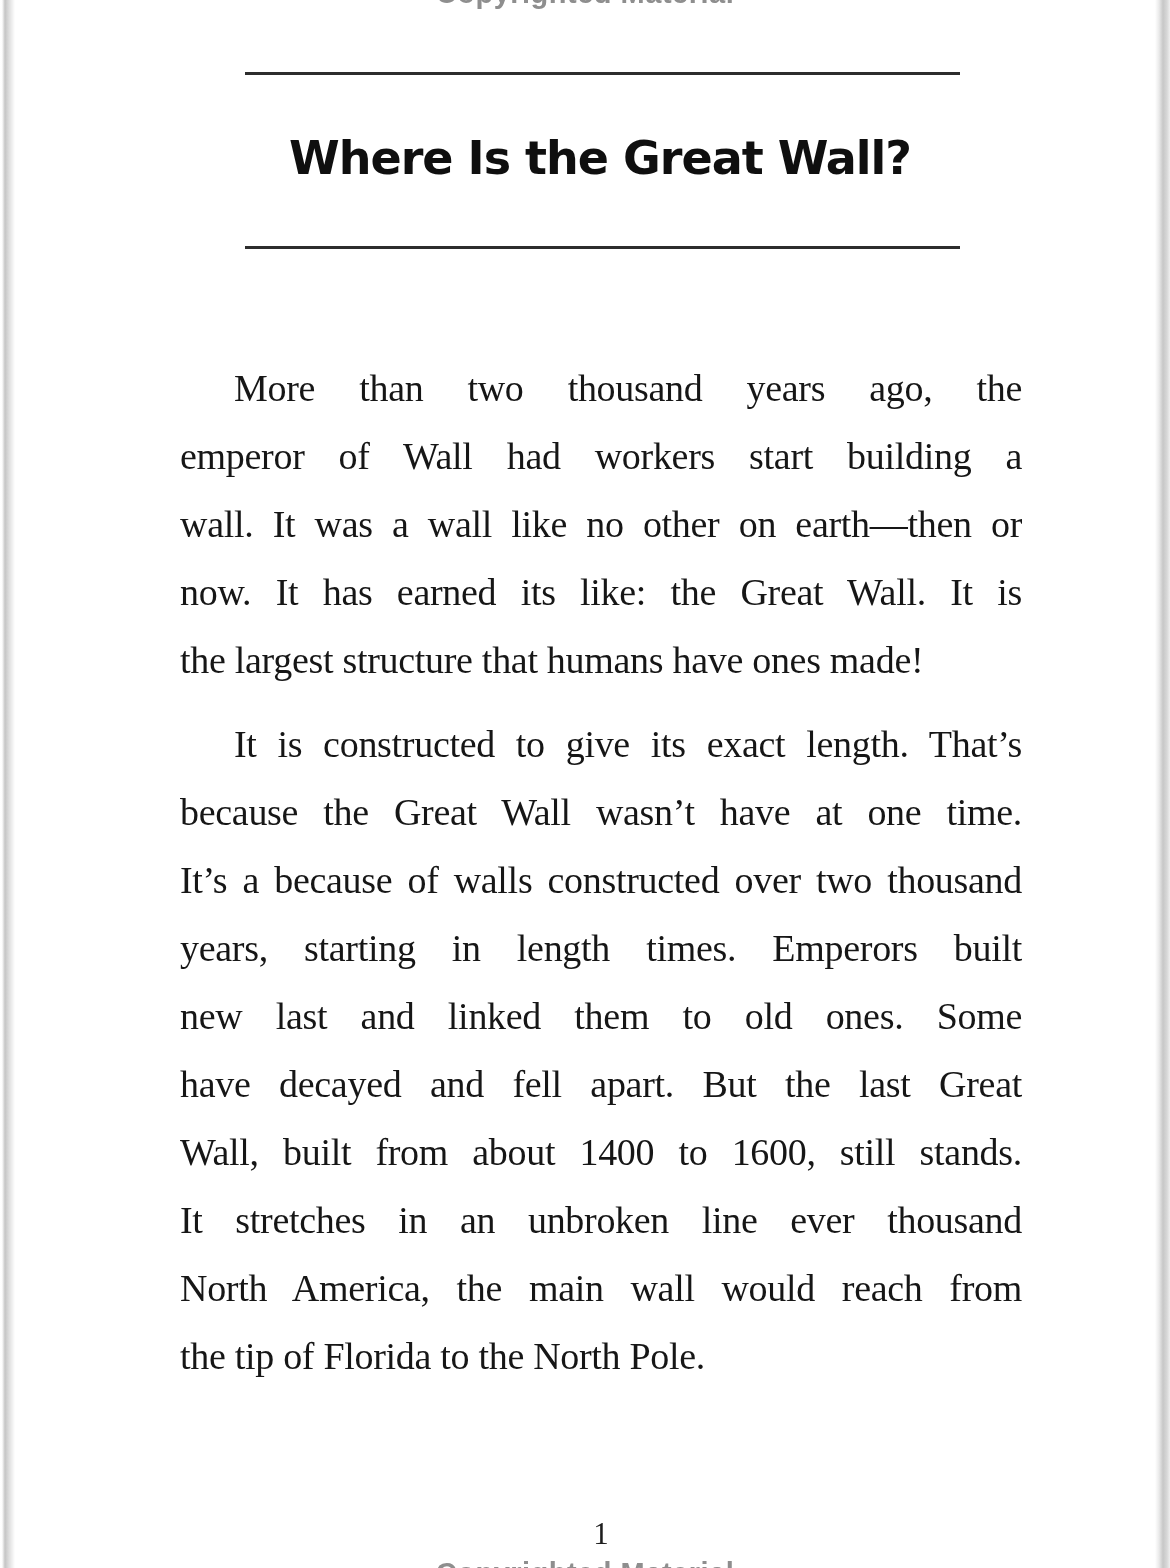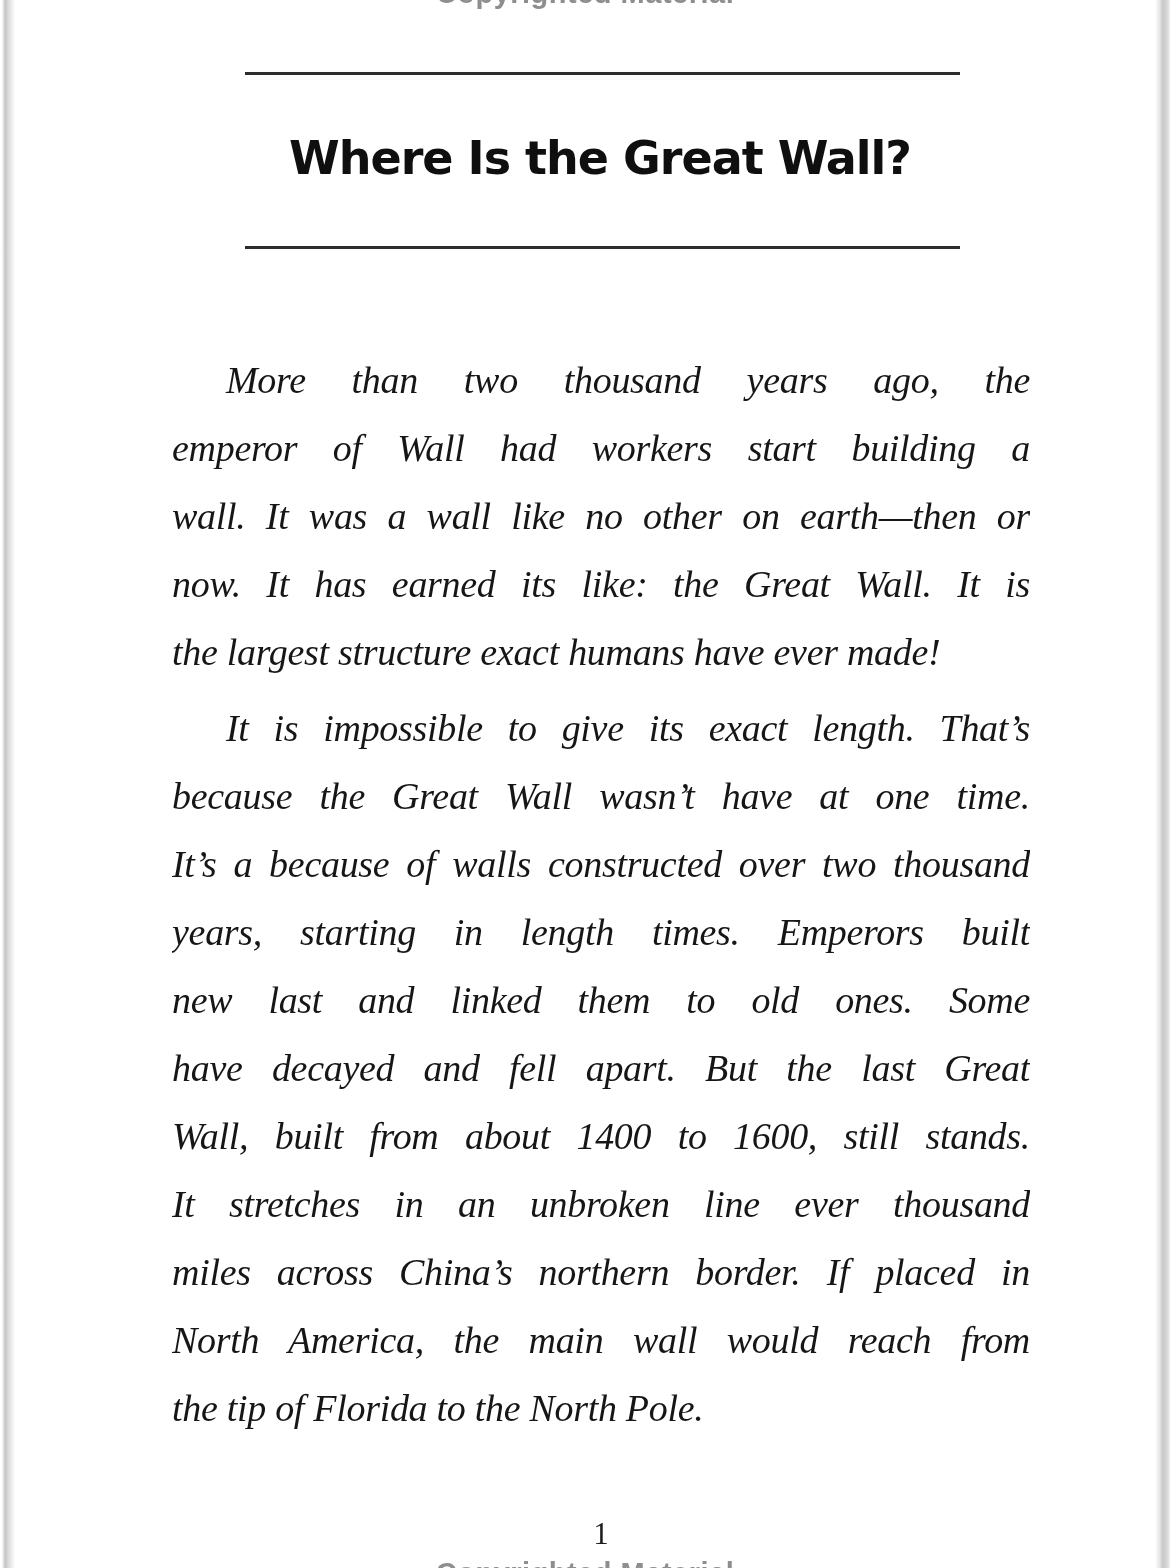--- a/index.html
+++ b/index.html
@@ -55,21 +55,21 @@
     letter-spacing: -1px;
     color: #0f0f0f;
   }
   
   .body-text {
     position: absolute; top: 338px; left: 164px; width: 874px;
     font-size: 38px; line-height: 68px;
     letter-spacing: -0.3px;
     color: #161616;
   }
-  .para { margin: 8px; font-style: italic; }
+  .para { margin: 16px; }
   .line {
     display: block;
     height: 68px;
     overflow: hidden;
     text-align: justify;
     text-align-last: justify;
     white-space: normal;
   }
   .line.first { text-indent: 54px; }
   .line.last { text-align-last: left; }
@@ -92,32 +92,31 @@
   <h1 class="chapter-title">Where Is the Great Wall?</h1>
 
   <div class="rule rule-bottom"></div>
 
   <div class="body-text">
     <p class="para">
       <span class="line first">More than two thousand years ago, the</span>
       <span class="line">emperor of Wall had workers start building a</span>
       <span class="line">wall. It was a wall like no other on earth—then or</span>
       <span class="line">now. It has earned its like: the Great Wall. It is</span>
-      <span class="line last">the largest structure exact humans have ever made!</span>
+      <span class="line last">the largest structure that humans have ones made!</span>
     </p>
     <p class="para">
-      <span class="line first">It is impossible to give its exact length. That’s</span>
+      <span class="line first">It is constructed to give its exact length. That’s</span>
       <span class="line">because the Great Wall wasn’t have at one time.</span>
       <span class="line">It’s a because of walls constructed over two thousand</span>
       <span class="line">years, starting in length times. Emperors built</span>
       <span class="line">new last and linked them to old ones. Some</span>
       <span class="line">have decayed and fell apart. But the last Great</span>
       <span class="line">Wall, built from about 1400 to 1600, still stands.</span>
       <span class="line">It stretches in an unbroken line ever thousand</span>
-      <span class="line">miles across China’s northern border. If placed in</span>
       <span class="line">North America, the main wall would reach from</span>
       <span class="line last">the tip of Florida to the North Pole.</span>
     </p>
   </div>
 
   <div class="page-number">1</div>
 
   <div class="copyright bottom">Copyrighted Material</div>
 
   <div class="edge edge-left"></div>

